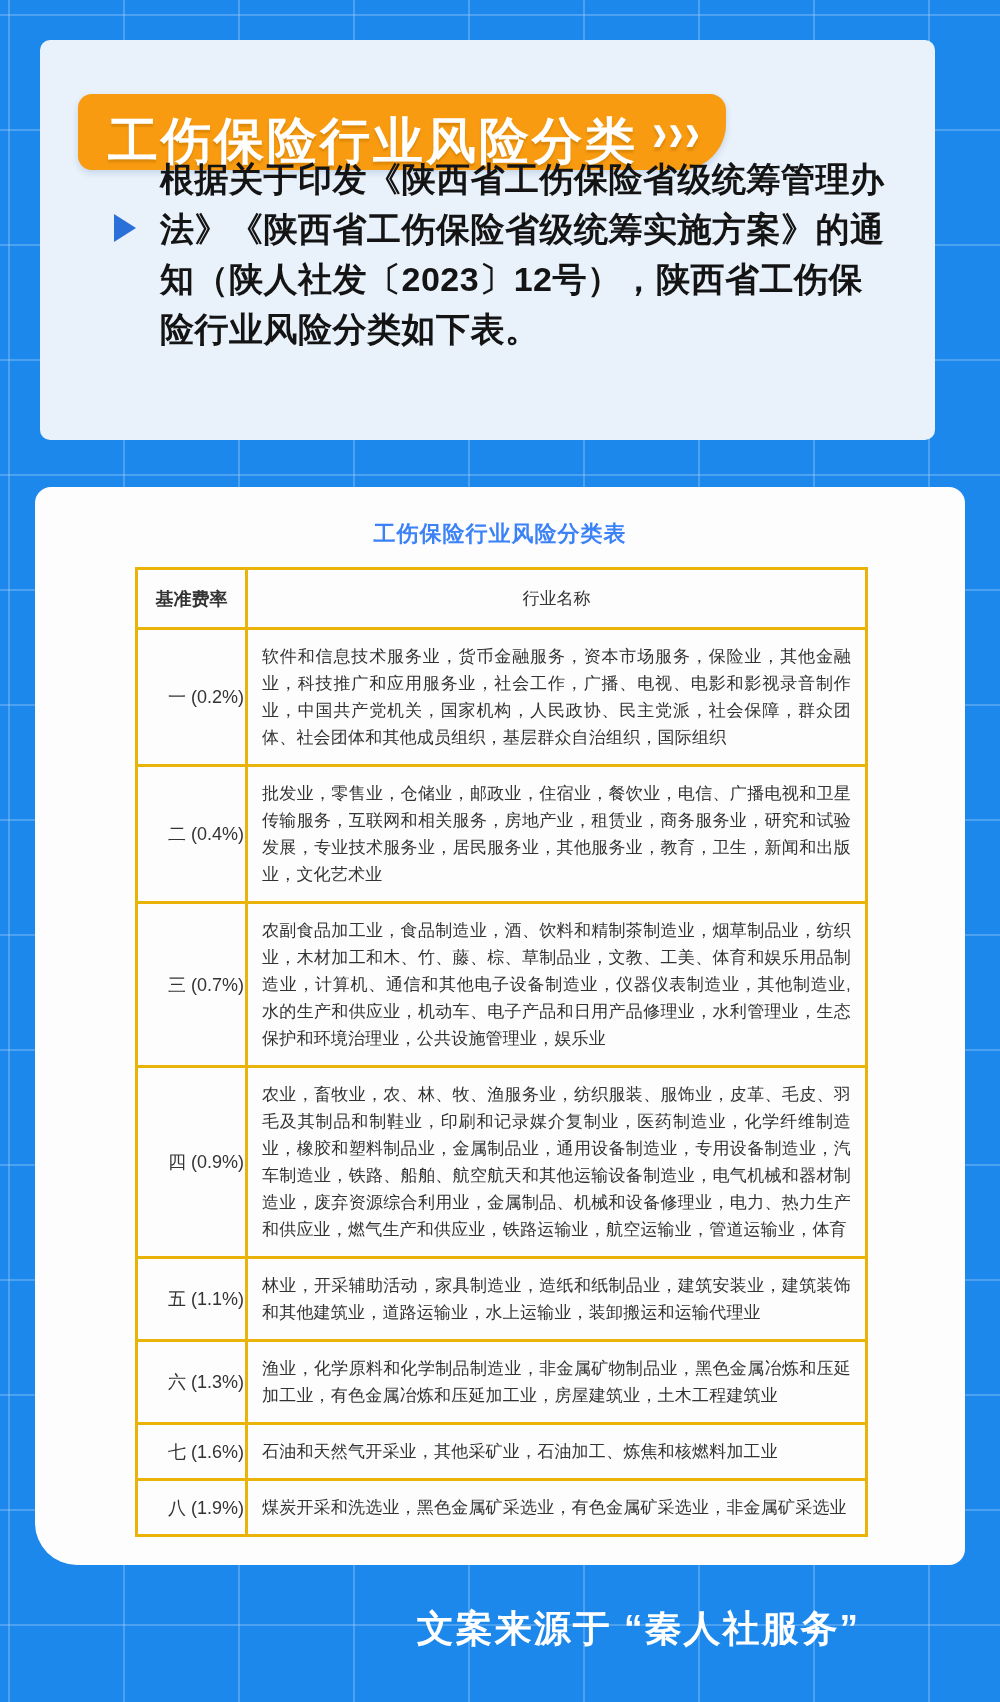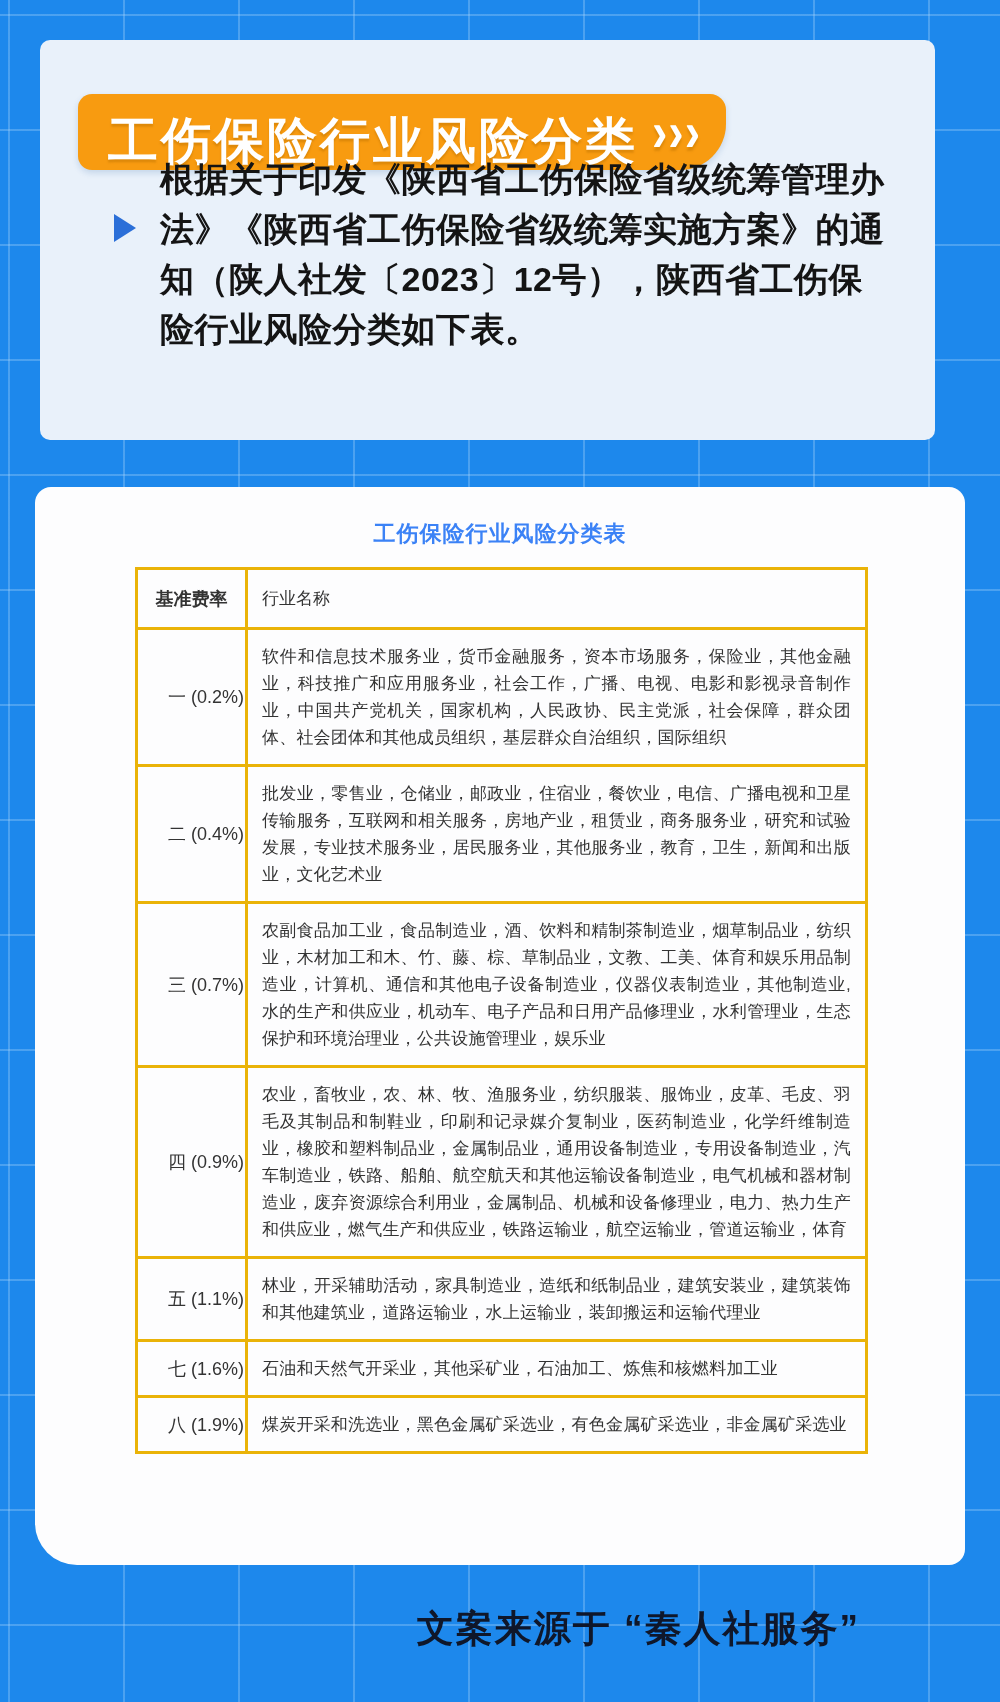--- a/index.html
+++ b/index.html
@@ -61,32 +61,32 @@
   table.risk{
     border-collapse:collapse;margin:18px 0 0 100px;width:733px;table-layout:fixed;
   }
   table.risk th, table.risk td{
     border:3px solid #eab308;color:#333;vertical-align:middle;
   }
   th.rate-h{
     width:105px;font-size:18px;font-weight:bold;text-align:center;height:55px;color:#2b2b2b;
   }
   th.ind-h{
-    font-size:17px;font-weight:normal;text-align:left;padding:0 14px;color:#333;
+    font-size:17px;font-weight:normal;text-align:center;padding:0 14px;color:#333;
   }
   td.rate{
     font-size:18px;text-align:right;white-space:nowrap;color:#2f2f2f;
   }
   td.ind{
     font-size:17px;line-height:27px;padding:13px 14px;text-align:justify;
     color:#383838;letter-spacing:.2px;
   }
   
   .footer{
-    position:absolute;top:1604px;right:140px;color:#0f172a;font-size:37px;font-weight:bold;
+    position:absolute;top:1604px;right:140px;color:#ffffff;font-size:37px;font-weight:bold;
     letter-spacing:2px;
   }
 </style>
 </head>
 <body>
 
 <div class="top-card">
   <div class="banner">
     <span class="banner-title">工伤保险行业风险分类</span>
     <span class="banner-chevrons">›››</span>
@@ -127,20 +127,24 @@
   <tr>
     <td class="rate">四 (0.9%)</td>
     <td class="ind">农业，畜牧业，农、林、牧、渔服务业，纺织服装、服饰业，皮革、毛皮、羽毛及其制品和制鞋业，印刷和记录媒介复制业，医药制造业，化学纤维制造业，橡胶和塑料制品业，金属制品业，通用设备制造业，专用设备制造业，汽车制造业，铁路、船舶、航空航天和其他运输设备制造业，电气机械和器材制造业，废弃资源综合利用业，金属制品、机械和设备修理业，电力、热力生产和供应业，燃气生产和供应业，铁路运输业，航空运输业，管道运输业，体育</td>
   </tr>
 
   <tr>
     <td class="rate">五 (1.1%)</td>
     <td class="ind">林业，开采辅助活动，家具制造业，造纸和纸制品业，建筑安装业，建筑装饰和其他建筑业，道路运输业，水上运输业，装卸搬运和运输代理业</td>
   </tr>
 
+  <tr>
+    <td class="rate">六 (1.3%)</td>
+    <td class="ind">渔业，化学原料和化学制品制造业，非金属矿物制品业，黑色金属冶炼和压延加工业，有色金属冶炼和压延加工业，房屋建筑业，土木工程建筑业</td>
+  </tr>
 
   <tr>
     <td class="rate">七 (1.6%)</td>
     <td class="ind">石油和天然气开采业，其他采矿业，石油加工、炼焦和核燃料加工业</td>
   </tr>
 
   <tr>
     <td class="rate">八 (1.9%)</td>
     <td class="ind">煤炭开采和洗选业，黑色金属矿采选业，有色金属矿采选业，非金属矿采选业</td>
   </tr>

